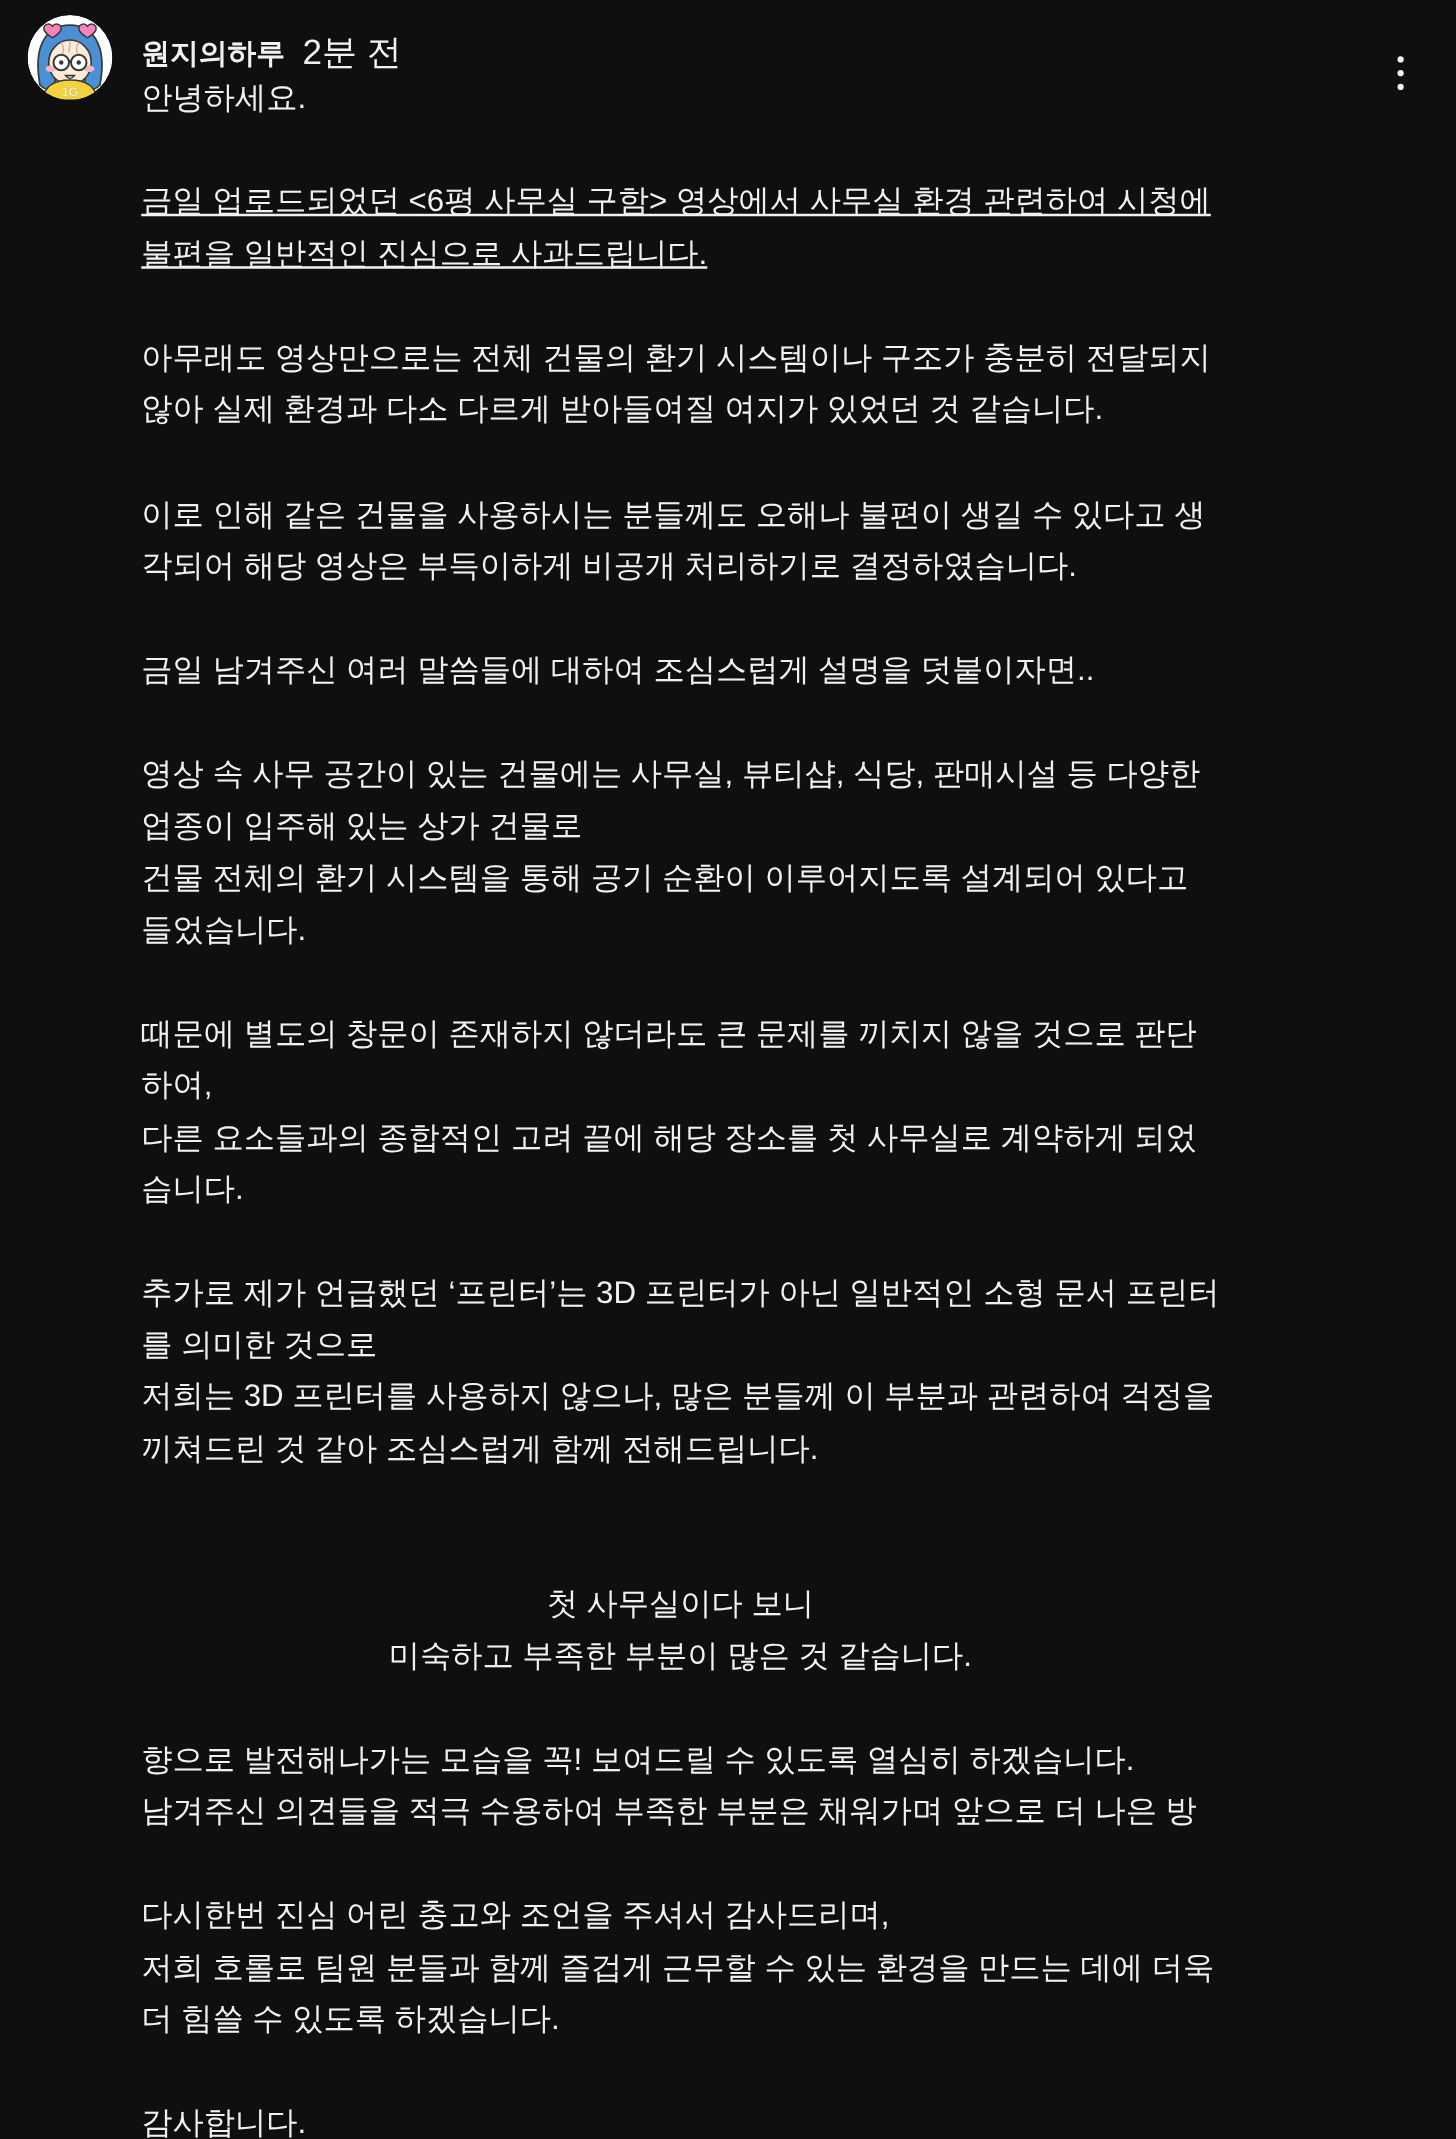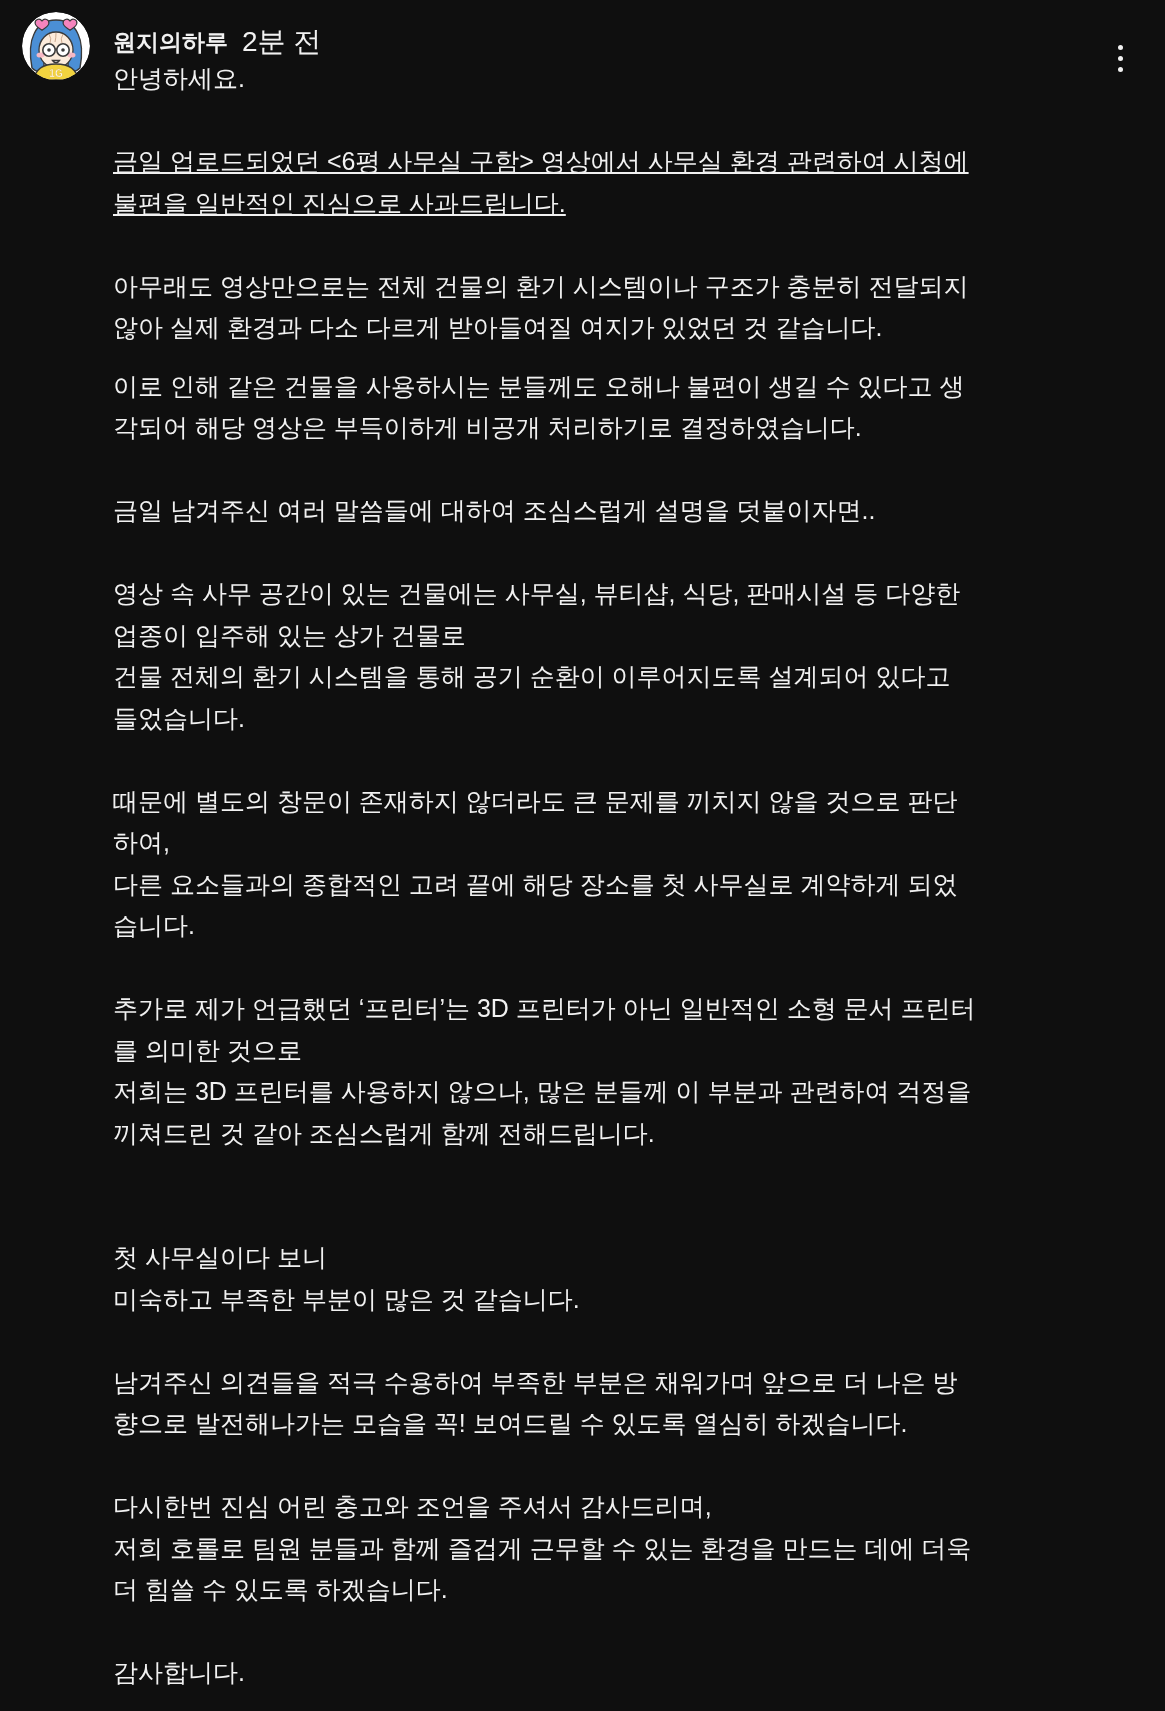--- a/index.html
+++ b/index.html
@@ -105,21 +105,21 @@
           <div class="line">안녕하세요.</div>
         </div>
         <div class="paragraph" style="margin-top: 41.5px; text-decoration: underline;">
           <div class="line">금일 업로드되었던 &lt;6평 사무실 구함&gt; 영상에서 사무실 환경 관련하여 시청에</div>
           <div class="line">불편을 일반적인 진심으로 사과드립니다.</div>
         </div>
         <div class="paragraph" style="margin-top: 41.5px;">
           <div class="line">아무래도 영상만으로는 전체 건물의 환기 시스템이나 구조가 충분히 전달되지</div>
           <div class="line">않아 실제 환경과 다소 다르게 받아들여질 여지가 있었던 것 같습니다.</div>
         </div>
-        <div class="paragraph" style="margin-top: 17px;">
+        <div class="paragraph" style="margin-top: 43px;">
           <div class="line">이로 인해 같은 건물을 사용하시는 분들께도 오해나 불편이 생길 수 있다고 생</div>
           <div class="line">각되어 해당 영상은 부득이하게 비공개 처리하기로 결정하였습니다.</div>
         </div>
         <div class="paragraph" style="margin-top: 41.5px;">
           <div class="line">금일 남겨주신 여러 말씀들에 대하여 조심스럽게 설명을 덧붙이자면..</div>
         </div>
         <div class="paragraph" style="margin-top: 41.5px;">
           <div class="line">영상 속 사무 공간이 있는 건물에는 사무실, 뷰티샵, 식당, 판매시설 등 다양한</div>
           <div class="line">업종이 입주해 있는 상가 건물로</div>
           <div class="line">건물 전체의 환기 시스템을 통해 공기 순환이 이루어지도록 설계되어 있다고</div>
@@ -130,27 +130,27 @@
           <div class="line">하여,</div>
           <div class="line">다른 요소들과의 종합적인 고려 끝에 해당 장소를 첫 사무실로 계약하게 되었</div>
           <div class="line">습니다.</div>
         </div>
         <div class="paragraph" style="margin-top: 41.5px;">
           <div class="line">추가로 제가 언급했던 ‘프린터’는 3D 프린터가 아닌 일반적인 소형 문서 프린터</div>
           <div class="line">를 의미한 것으로</div>
           <div class="line">저희는 3D 프린터를 사용하지 않으나, 많은 분들께 이 부분과 관련하여 걱정을</div>
           <div class="line">끼쳐드린 것 같아 조심스럽게 함께 전해드립니다.</div>
         </div>
-        <div class="paragraph" style="margin-top: 83px;">
+        <div class="paragraph" style="margin-top: 83px; text-align: center;">
           <div class="line">첫 사무실이다 보니</div>
           <div class="line">미숙하고 부족한 부분이 많은 것 같습니다.</div>
         </div>
         <div class="paragraph" style="margin-top: 41.5px;">
+          <div class="line">향으로 발전해나가는 모습을 꼭! 보여드릴 수 있도록 열심히 하겠습니다.</div>
           <div class="line">남겨주신 의견들을 적극 수용하여 부족한 부분은 채워가며 앞으로 더 나은 방</div>
-          <div class="line">향으로 발전해나가는 모습을 꼭! 보여드릴 수 있도록 열심히 하겠습니다.</div>
         </div>
         <div class="paragraph" style="margin-top: 41.5px;">
           <div class="line">다시한번 진심 어린 충고와 조언을 주셔서 감사드리며,</div>
           <div class="line">저희 호롤로 팀원 분들과 함께 즐겁게 근무할 수 있는 환경을 만드는 데에 더욱</div>
           <div class="line">더 힘쓸 수 있도록 하겠습니다.</div>
         </div>
         <div class="paragraph" style="margin-top: 41.5px;">
           <div class="line">감사합니다.</div>
         </div>
       </div>

